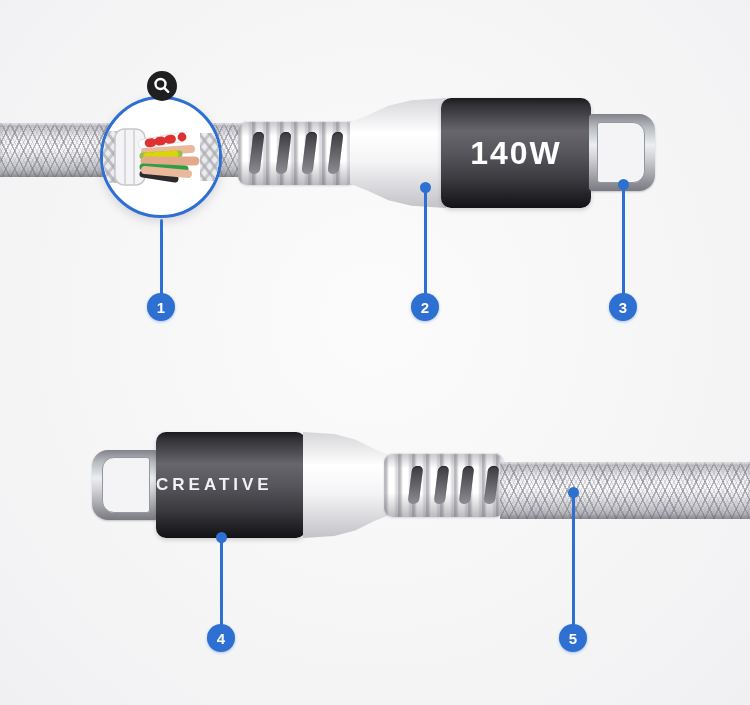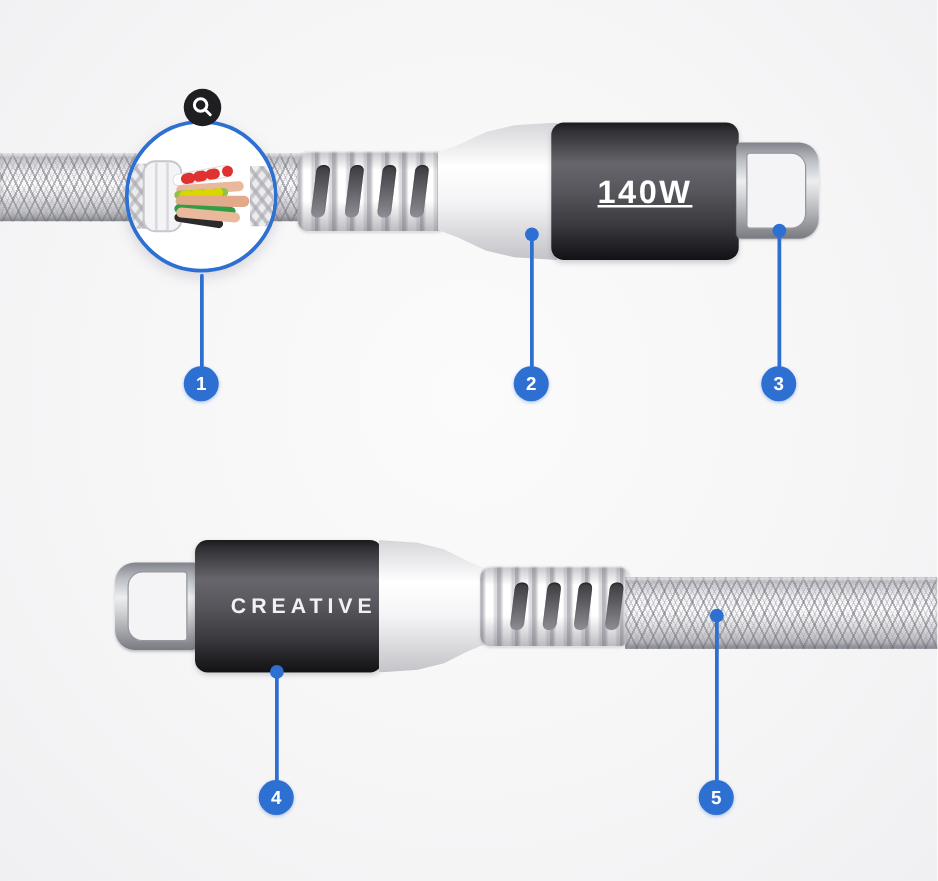--- a/index.html
+++ b/index.html
@@ -38,25 +38,25 @@
   .boot-top{clip-path:polygon(0 22%, 18% 16%, 40% 7%, 64% 2%, 100% 0, 100% 100%, 64% 98%, 40% 93%, 18% 84%, 0 78%);}
   .boot-bottom{clip-path:polygon(0 0, 36% 2%, 60% 7%, 82% 16%, 100% 22%, 100% 78%, 82% 84%, 60% 93%, 36% 98%, 0 100%);}
   
   .body-dark{
     border-radius:10px;
     background:linear-gradient(180deg,#1a1a1d 0%, #2f2f34 6%, #66666c 30%, #56565c 50%, #3a3a3f 74%, #121215 100%);
     box-shadow:0 2px 4px rgba(80,80,90,.25);
   }
   .power-label{
     width:100%;height:100%;display:flex;flex-direction:column;justify-content:center;align-items:center;
-    color:#ffffff;font-size:26px;font-weight:bold;letter-spacing:2px;line-height:28px;text-decoration:underline;
+    color:#ffffff;font-size:32px;font-weight:bold;letter-spacing:2px;line-height:28px;
   }
   .brand-label{
-    width:100%;height:100%;display:flex;justify-content:center;align-items:center;
-    color:#f2f2f4;font-size:17px;font-weight:bold;letter-spacing:4px;margin-left:12px;
+    width:100%;height:100%;display:flex;align-items:center;
+    color:#f2f2f4;font-size:17px;font-weight:bold;letter-spacing:4px;
   }
   
   .tip{
     background:linear-gradient(180deg,#82828a,#b8bdc2 18%,#eceef0 40%,#d2d4d7 56%,#aaacb0 76%,#797981);
     box-shadow:0 1px 2px rgba(100,100,110,.35);
   }
   .tip-top{border-radius:4px 16px 16px 4px;}
   .tip-bottom{border-radius:16px 4px 4px 16px;}
   .tip-face{
     position:absolute;background:#f4f4f6;border:1px solid #96969e;

